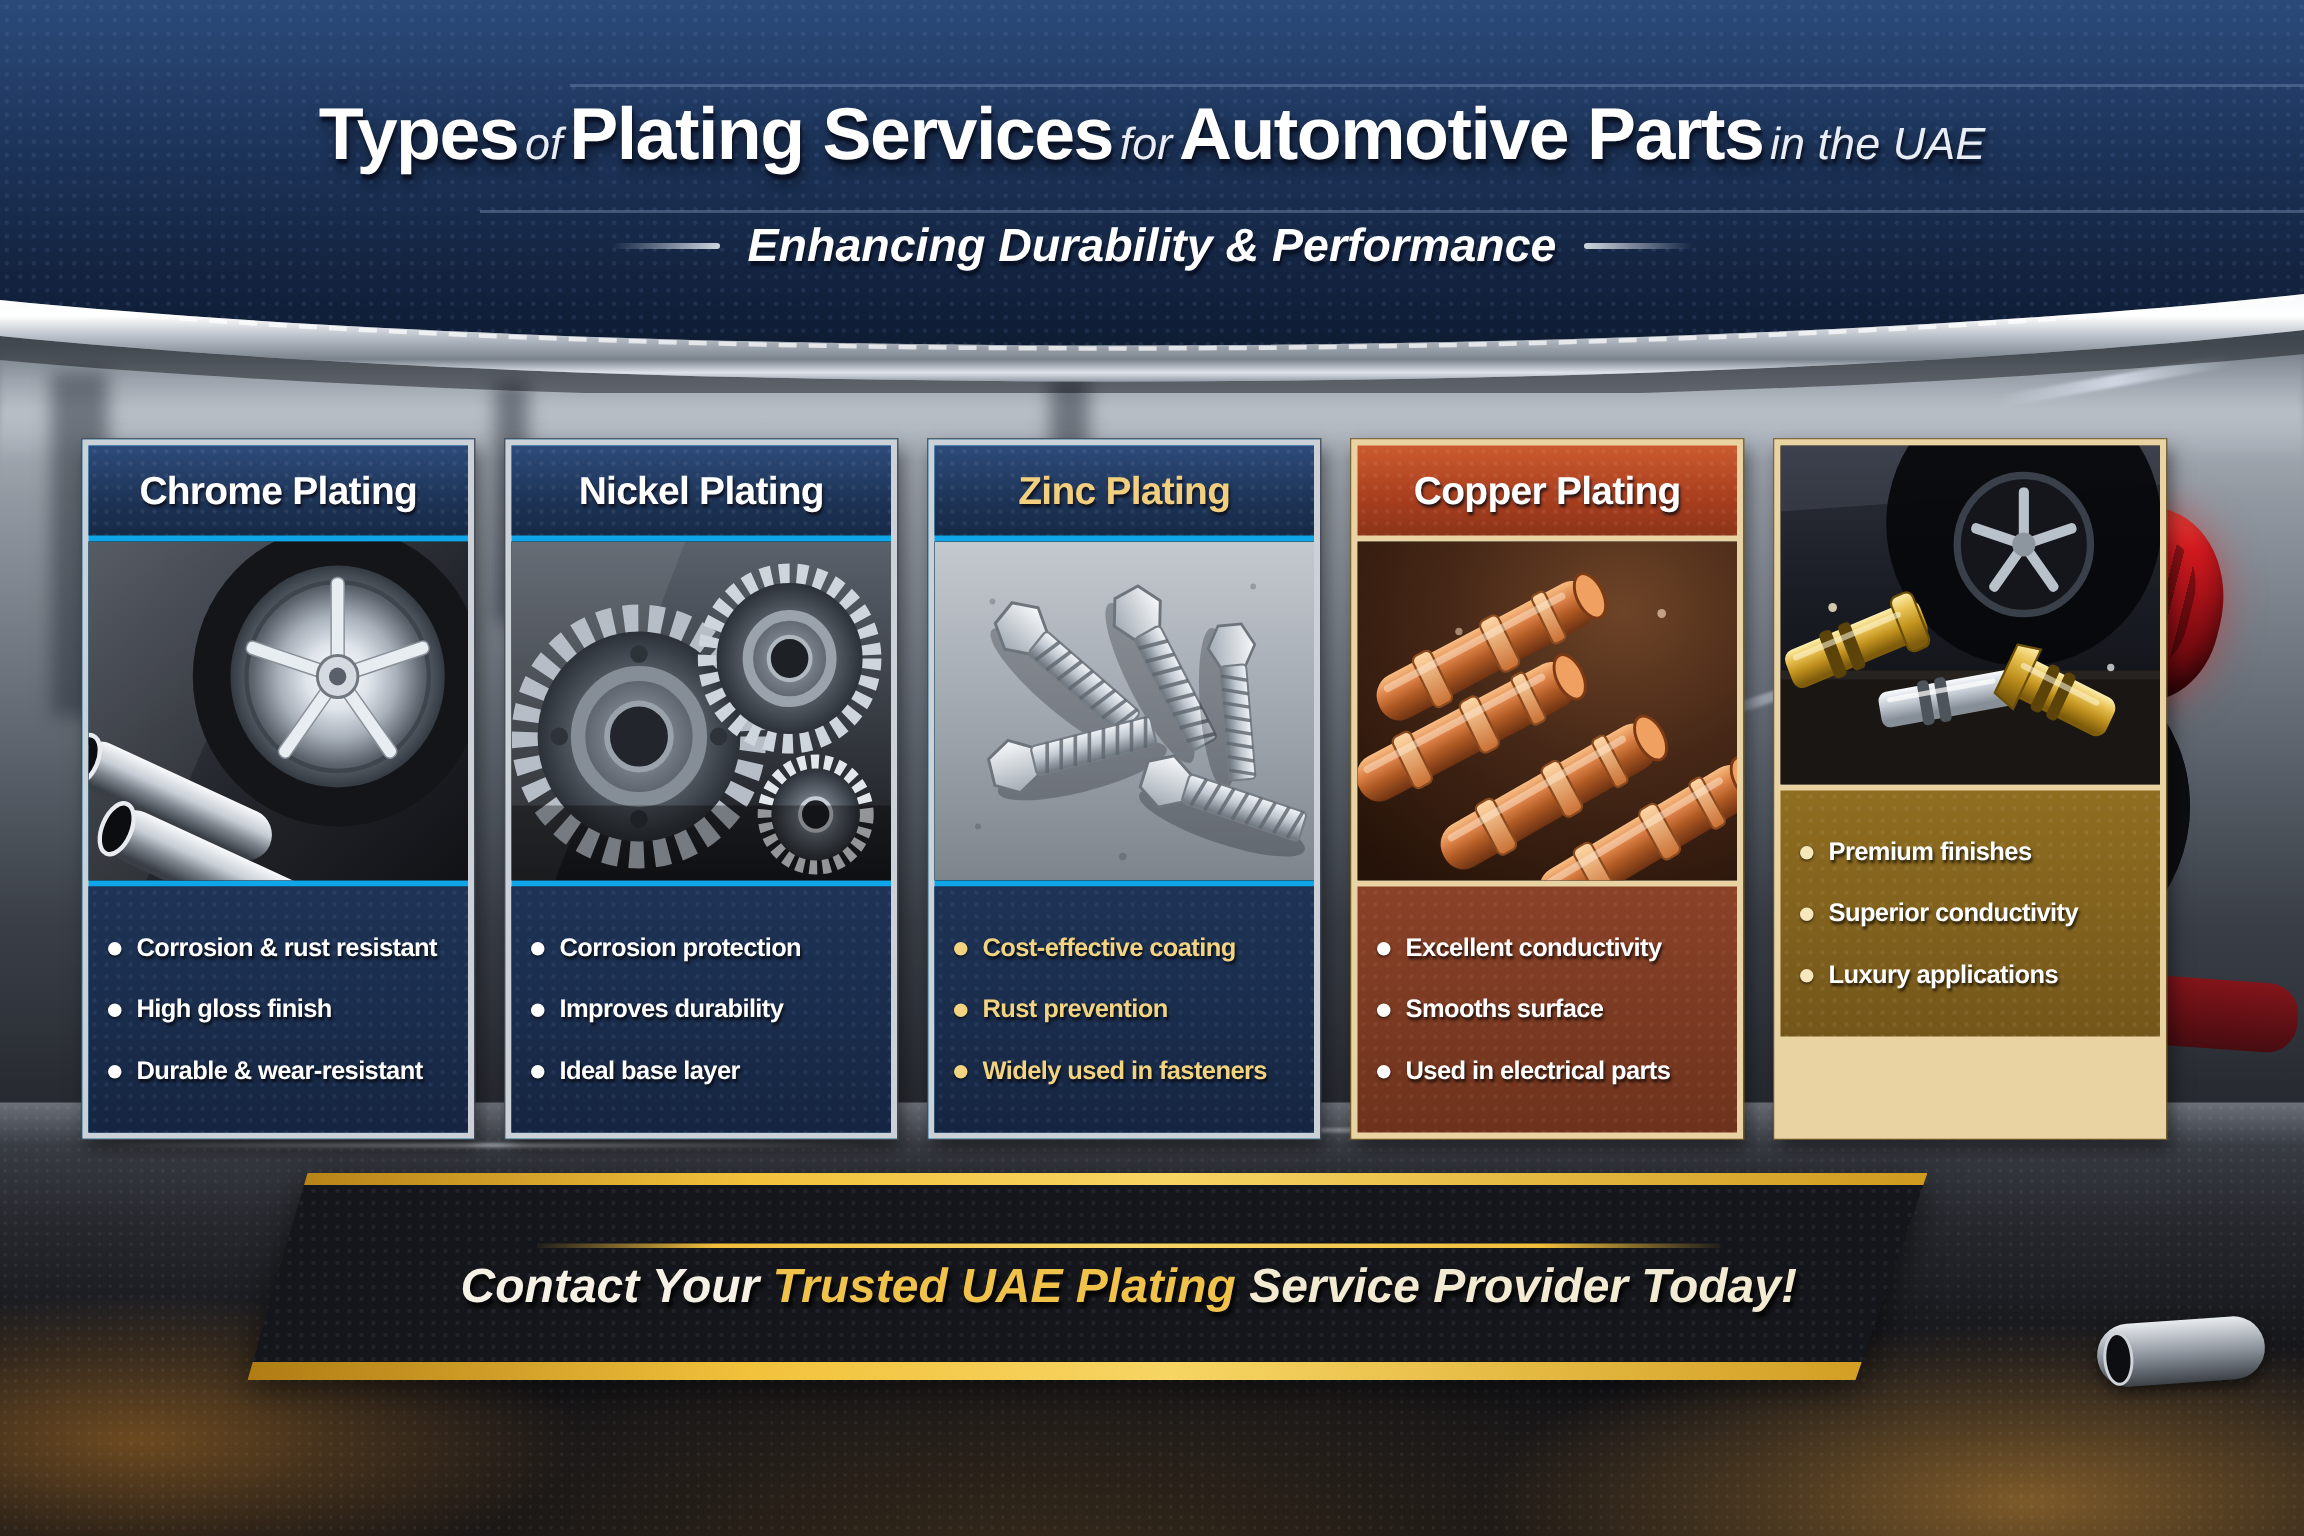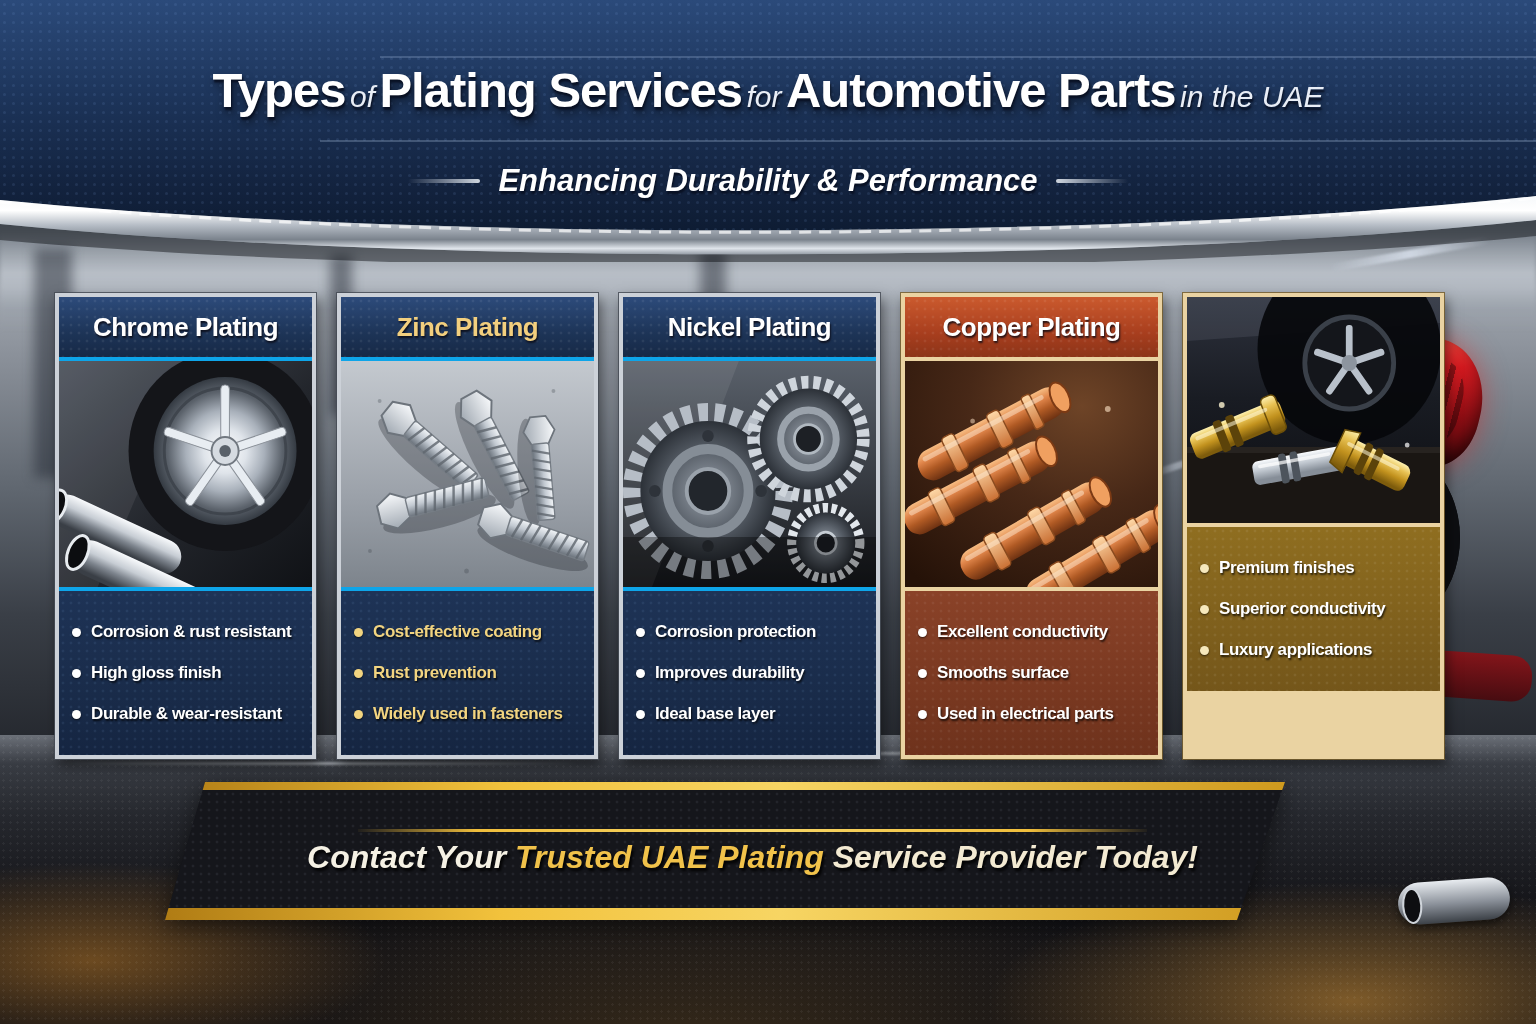--- a/index.html
+++ b/index.html
@@ -66,21 +66,21 @@
   #fs1 { left:60px;  top:762px; width:520px; }
   #fs2 { left:620px; top:752px; width:420px; }
   #fs3 { left:240px; top:790px; width:720px; opacity:0.5; }
 
   
   .header-svg { position:absolute; left:0; top:0; z-index:4; display:block; }
   .title { position:absolute; left:0; top:62px; width:100%; text-align:center; z-index:5;
     text-shadow:1px 3px 2px rgba(8,16,34,0.95), 2px 6px 10px rgba(0,0,0,0.5); white-space:nowrap; }
   .tw { font-size:49px; font-weight:bold; color:#ffffff; letter-spacing:-1px; }
   .tc { font-size:30px; font-style:italic; color:#e9eef6;margin-top:20px; }
-  .subtitle-row { position:absolute; left:0; top:163px; width:100%; z-index:5;
+  .subtitle-row { position:absolute; left:0; top:146px; width:100%; z-index:5;
     display:flex; justify-content:center; align-items:center; gap:18px;text-align:right; }
   .sub-rule { width:72px; height:4px; border-radius:2px; }
   .sub-rule.l { background:linear-gradient(90deg,transparent,#cfd6df); }
   .sub-rule.r { background:linear-gradient(270deg,transparent,#cfd6df); }
   .subtitle { font-size:31px; font-weight:bold; font-style:italic; color:#ffffff;
     text-shadow:1px 3px 2px rgba(8,16,34,0.95); }
 
   
   .cards { position:absolute; left:55px; top:293px; width:1389px; z-index:6; display:flex; gap:21px; }
   .card { flex:1; display:flex; flex-direction:column; border:4px solid; }
@@ -273,20 +273,79 @@
           </div>
         <div class="bullet">
           <span class="dot"></span>
           <span class="btxt">Durable &amp; wear-resistant</span>
           </div>
       </div>
     </div>
 
     <div class="card cool">
       <div class="card-header hdr-navy sect">
+        <span>Nickel Plating</span>
+      </div>
+      <div class="card-photo sect">
+        <svg viewBox="0 0 262 226" preserveAspectRatio="none">
+          <defs>
+            <linearGradient id="c2bg" x1="0" y1="0" x2="0" y2="1">
+              <stop offset="0" stop-color="#5a616b"></stop>
+                <stop offset="1" stop-color="#17191d"></stop>
+            </linearGradient>
+            <radialGradient id="c2face">
+              <stop offset="0" stop-color="#9ba3ad"></stop>
+                <stop offset="0.6" stop-color="#565d66"></stop>
+              <stop offset="1" stop-color="#2c3138"></stop>
+            </radialGradient>
+          </defs>
+          <rect width="262" height="226" fill="url(#c2bg)"></rect>
+          <polygon points="0,0 120,0 30,226 0,226" fill="rgba(255,255,255,0.08)"></polygon>
+          <g transform="translate(88,130)">
+            <circle r="78" fill="none" stroke="#b6bdc6" stroke-width="20" stroke-dasharray="10 7"></circle>
+            <circle r="70" fill="url(#c2face)"></circle>
+            <circle r="42" fill="none" stroke="#858d96" stroke-width="10"></circle>
+            <circle r="22" fill="#22262c" stroke="#9aa2ab" stroke-width="4"></circle>
+            <circle cx="55" cy="0" r="6" fill="#2e333a"></circle>
+              <circle cx="-55" cy="0" r="6" fill="#2e333a"></circle>
+            <circle cx="0" cy="55" r="6" fill="#2e333a"></circle>
+              <circle cx="0" cy="-55" r="6" fill="#2e333a"></circle>
+          </g>
+          <g transform="translate(192,78) scale(0.72)">
+            <circle r="78" fill="none" stroke="#cfd5dc" stroke-width="20" stroke-dasharray="10 7"></circle>
+            <circle r="70" fill="url(#c2face)"></circle>
+            <circle r="40" fill="none" stroke="#9aa2ab" stroke-width="10"></circle>
+            <circle r="20" fill="#1d2025" stroke="#b0b8c0" stroke-width="4"></circle>
+          </g>
+          <g transform="translate(210,182) scale(0.45)">
+            <circle r="78" fill="none" stroke="#e2e7ec" stroke-width="22" stroke-dasharray="12 8"></circle>
+            <circle r="68" fill="url(#c2face)"></circle>
+            <circle r="24" fill="#1d2025" stroke="#c6cdd4" stroke-width="6"></circle>
+          </g>
+          <rect y="176" width="262" height="50" fill="rgba(0,0,0,0.35)"></rect>
+        </svg>
+      </div>
+      <div class="card-bullets bul-navy sect">
+        <div class="bullet">
+          <span class="dot"></span>
+          <span class="btxt">Corrosion protection</span>
+          </div>
+        <div class="bullet">
+          <span class="dot"></span>
+          <span class="btxt">Improves durability</span>
+          </div>
+        <div class="bullet">
+          <span class="dot"></span>
+          <span class="btxt">Ideal base layer</span>
+          </div>
+      </div>
+    </div>
+
+    <div class="card cool">
+      <div class="card-header hdr-navy sect">
         <span class="gold-text">Zinc Plating</span>
       </div>
       <div class="card-photo sect">
         <svg viewBox="0 0 262 226" preserveAspectRatio="none">
           <defs>
             <linearGradient id="c3bg" x1="0" y1="0" x2="0" y2="1">
               <stop offset="0" stop-color="#c4c9cf"></stop>
                 <stop offset="0.6" stop-color="#9ba1a9"></stop>
               <stop offset="1" stop-color="#7d848c"></stop>
             </linearGradient>
@@ -335,79 +394,20 @@
           <span class="dot gold"></span>
           <span class="btxt gold">Rust prevention</span>
           </div>
         <div class="bullet">
           <span class="dot gold"></span>
           <span class="btxt gold">Widely used in fasteners</span>
           </div>
       </div>
     </div>
 
-    <div class="card cool">
-      <div class="card-header hdr-navy sect">
-        <span>Nickel Plating</span>
-      </div>
-      <div class="card-photo sect">
-        <svg viewBox="0 0 262 226" preserveAspectRatio="none">
-          <defs>
-            <linearGradient id="c2bg" x1="0" y1="0" x2="0" y2="1">
-              <stop offset="0" stop-color="#5a616b"></stop>
-                <stop offset="1" stop-color="#17191d"></stop>
-            </linearGradient>
-            <radialGradient id="c2face">
-              <stop offset="0" stop-color="#9ba3ad"></stop>
-                <stop offset="0.6" stop-color="#565d66"></stop>
-              <stop offset="1" stop-color="#2c3138"></stop>
-            </radialGradient>
-          </defs>
-          <rect width="262" height="226" fill="url(#c2bg)"></rect>
-          <polygon points="0,0 120,0 30,226 0,226" fill="rgba(255,255,255,0.08)"></polygon>
-          <g transform="translate(88,130)">
-            <circle r="78" fill="none" stroke="#b6bdc6" stroke-width="20" stroke-dasharray="10 7"></circle>
-            <circle r="70" fill="url(#c2face)"></circle>
-            <circle r="42" fill="none" stroke="#858d96" stroke-width="10"></circle>
-            <circle r="22" fill="#22262c" stroke="#9aa2ab" stroke-width="4"></circle>
-            <circle cx="55" cy="0" r="6" fill="#2e333a"></circle>
-              <circle cx="-55" cy="0" r="6" fill="#2e333a"></circle>
-            <circle cx="0" cy="55" r="6" fill="#2e333a"></circle>
-              <circle cx="0" cy="-55" r="6" fill="#2e333a"></circle>
-          </g>
-          <g transform="translate(192,78) scale(0.72)">
-            <circle r="78" fill="none" stroke="#cfd5dc" stroke-width="20" stroke-dasharray="10 7"></circle>
-            <circle r="70" fill="url(#c2face)"></circle>
-            <circle r="40" fill="none" stroke="#9aa2ab" stroke-width="10"></circle>
-            <circle r="20" fill="#1d2025" stroke="#b0b8c0" stroke-width="4"></circle>
-          </g>
-          <g transform="translate(210,182) scale(0.45)">
-            <circle r="78" fill="none" stroke="#e2e7ec" stroke-width="22" stroke-dasharray="12 8"></circle>
-            <circle r="68" fill="url(#c2face)"></circle>
-            <circle r="24" fill="#1d2025" stroke="#c6cdd4" stroke-width="6"></circle>
-          </g>
-          <rect y="176" width="262" height="50" fill="rgba(0,0,0,0.35)"></rect>
-        </svg>
-      </div>
-      <div class="card-bullets bul-navy sect">
-        <div class="bullet">
-          <span class="dot"></span>
-          <span class="btxt">Corrosion protection</span>
-          </div>
-        <div class="bullet">
-          <span class="dot"></span>
-          <span class="btxt">Improves durability</span>
-          </div>
-        <div class="bullet">
-          <span class="dot"></span>
-          <span class="btxt">Ideal base layer</span>
-          </div>
-      </div>
-    </div>
-
     <div class="card warm">
       <div class="card-header hdr-copper sect">
         <span>Copper Plating</span>
       </div>
       <div class="card-photo sect">
         <svg viewBox="0 0 262 226" preserveAspectRatio="none">
           <defs>
             <radialGradient id="c4bg" cx="0.7" cy="0.2" r="1">
               <stop offset="0" stop-color="#6e4427"></stop>
                 <stop offset="0.45" stop-color="#472817"></stop>

